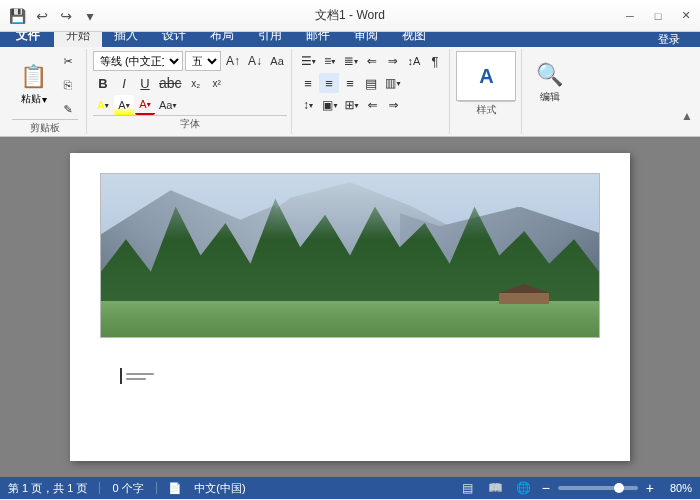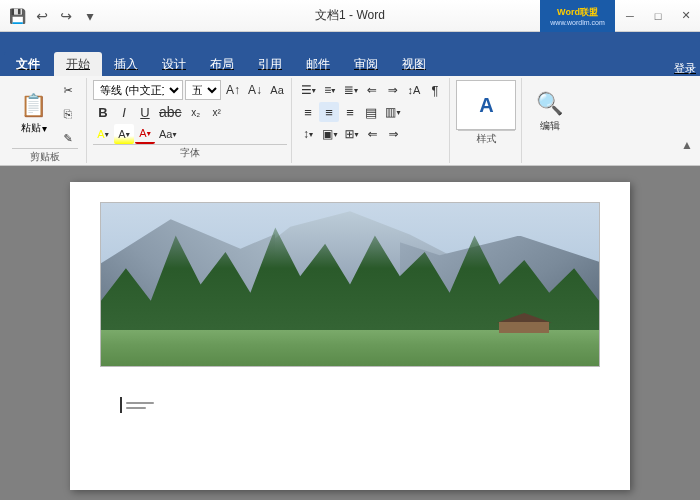--- a/index.html
+++ b/index.html
@@ -51,26 +51,25 @@
       align-items: center;
       justify-content: center;
       font-size: 14px;
       color: #555;
       cursor: pointer;
       border-radius: 2px;
     }
 
     
     #ribbon-tabs {
-      height: 44px;
+      height: 15px;
       background: #2b579a;
       display: flex;
       align-items: flex-end;
       padding-left: 4px;
-      text-decoration: underline;
     }
     .ribbon-tab {
       padding: 4px 12px;
       font-size: 12px;
       color: white;
       cursor: pointer;
       border-radius: 3px 3px 0 0;
       height: 24px;
       display: flex;
       align-items: center;
@@ -354,42 +353,38 @@
 
 <div id="title-bar">
   <div class="quick-access">
     <div class="quick-icon" title="保存">💾</div>
     <div class="quick-icon" title="撤销">↩</div>
     <div class="quick-icon" title="恢复">↪</div>
     <div class="quick-icon">▾</div>
   </div>
   <div class="title">文档1 - Word</div>
 
-  <div style="position:absolute;right:85px;top:0;width:75px;height:32px;background:#1a5ba8;display:flex;flex-direction:column;align-items:center;justify-content:center;color:white;">
-    <div style="font-size:9px;font-weight:bold;color:#ffcc00;">Word联盟</div>
-    <div style="font-size:7px;color:#cce0ff;">www.wordlm.com</div>
-  </div>
   <div class="window-controls">
     <div class="win-btn">─</div>
     <div class="win-btn">□</div>
     <div class="win-btn close">✕</div>
   </div>
 </div>
 
 <div id="ribbon-tabs">
   <div class="ribbon-tab file-tab">文件</div>
   <div class="ribbon-tab active">开始</div>
   <div class="ribbon-tab">插入</div>
   <div class="ribbon-tab">设计</div>
   <div class="ribbon-tab">布局</div>
   <div class="ribbon-tab">引用</div>
   <div class="ribbon-tab">邮件</div>
   <div class="ribbon-tab">审阅</div>
   <div class="ribbon-tab">视图</div>
-  <div style="margin-left:auto;display:flex;align-items:center;padding-right:4px;">
+  <div style="margin-left:auto;display:flex;align-items:center;padding-right:20px;">
     <span style="color:white;font-size:11px;">登录</span>
   </div>
 </div>
 
 <div id="ribbon-container" style="position:relative;">
 <div id="ribbon">
 
   <div class="paste-area">
     <div style="display:flex;gap:2px;flex:1;align-items:center;">
       <div class="paste-big-btn">

